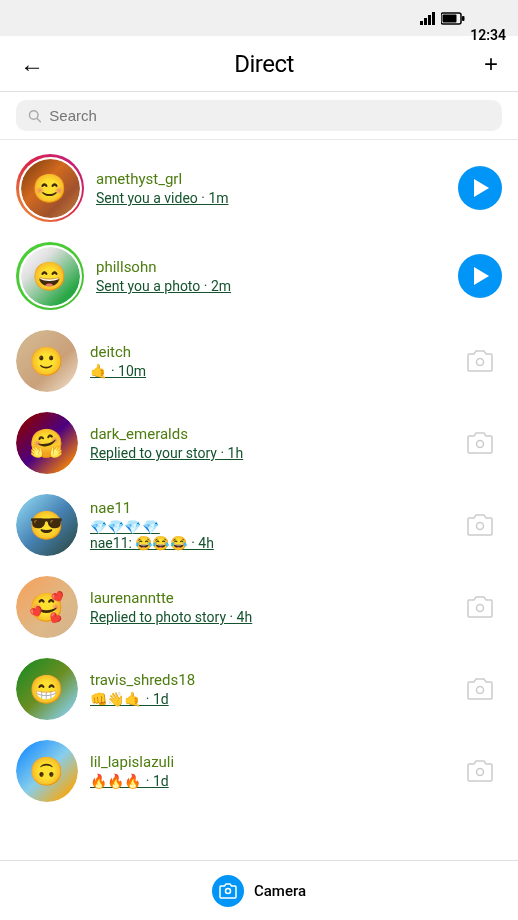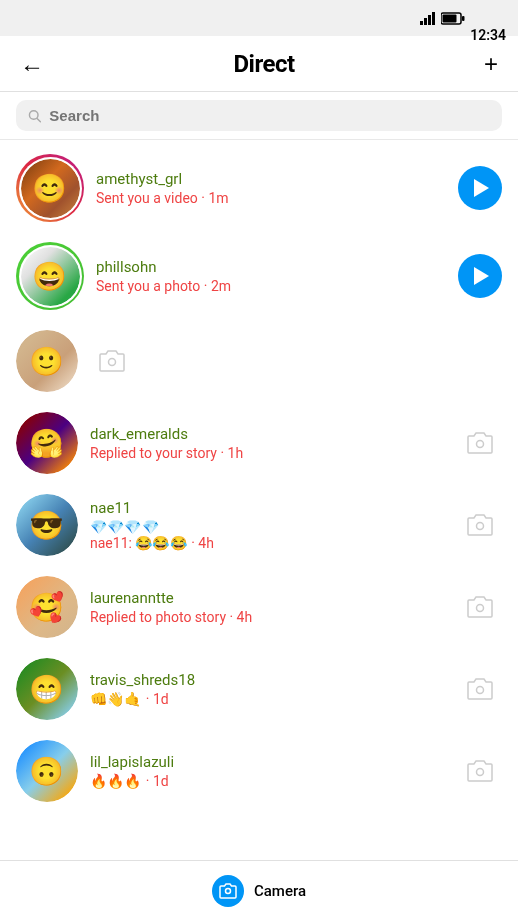--- a/index.html
+++ b/index.html
@@ -39,21 +39,21 @@
       height: 56px;
       background: #fff;
       display: flex;
       align-items: center;
       justify-content: space-between;
       padding: 0 16px;
       border-bottom: 1px solid #e0e0e0;
     }
     .header-title {
       font-size: 24px;
-      font-weight: 700;
+      font-weight: 400;
       letter-spacing: -0.5px;
     }
     .header-btn {
       background: none;
       border: none;
       cursor: pointer;
       font-size: 24px;
       color: #000;
       padding: 4px;
     }
@@ -71,21 +71,20 @@
       padding: 7px 12px;
       gap: 8px;
     }
     .search-input {
       background: none;
       border: none;
       outline: none;
       font-size: 15px;
       color: #999;
       width: 100%;
-      font-weight: bold;
     }
     .divider {
       height: 1px;
       background: #e8e8e8;
       margin: 0 0 4px 0;
     }
 
     
     .message-list {
       list-style: none;
@@ -110,24 +109,25 @@
       min-width: 0;
     }
     .message-username {
       font-size: 15px;
       font-weight: 400;
       color: #4d7c0f;
       margin-bottom: 2px;
     }
     .message-preview {
       font-size: 14px;
-      color: #ef4444;
+      color: #14532d;
       white-space: nowrap;
       overflow: hidden;
       text-overflow: ellipsis;
+      text-decoration: underline;
     }
 
     
     .action-icon {
       flex-shrink: 0;
       width: 44px;
       height: 44px;
       display: flex;
       align-items: center;
       justify-content: center;
@@ -264,20 +264,24 @@
         </div>
       </div>
   </li>
     <li class="message-item">
 
       <div class="avatar-container" style="position:relative;width:62px;height:62px;">
         <div style="width:62px;height:62px;border-radius:50%;overflow:hidden;">
           <div style="width:100%;height:100%;background:linear-gradient(135deg,#D2B48C 20%,#C9A07A 60%,#f5e6d3 100%);border-radius:50%;display:flex;align-items:center;justify-content:center;font-size:28px;">🙂</div>
         </div>
       </div>
+    <div class="message-info">
+      <div class="message-username">deitch</div>
+      <div class="message-preview">🤙 · 10m</div>
+    </div>
 
       <div class="action-icon">
         <svg width="28" height="24" viewBox="0 0 28 24" fill="none">
           <path d="M10 2h8l2 3h5a1 1 0 011 1v15a1 1 0 01-1 1H3a1 1 0 01-1-1V6a1 1 0 011-1h5l2-3z" stroke="#ccc" stroke-width="1.5" fill="none"></path>
           <circle cx="14" cy="13" r="3.5" stroke="#ccc" stroke-width="1.5"></circle>
         </svg>
       </div>
   </li>
     <li class="message-item">
 

